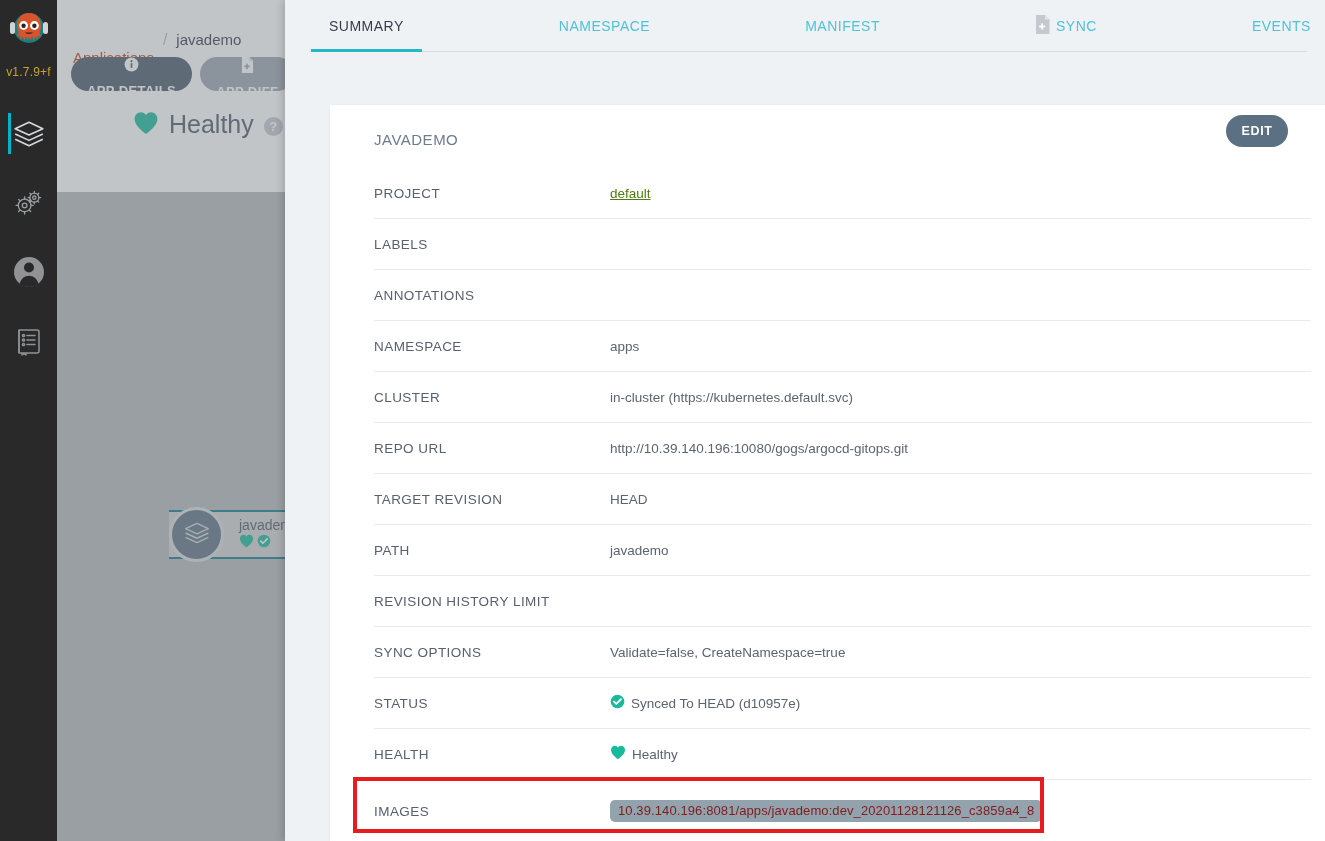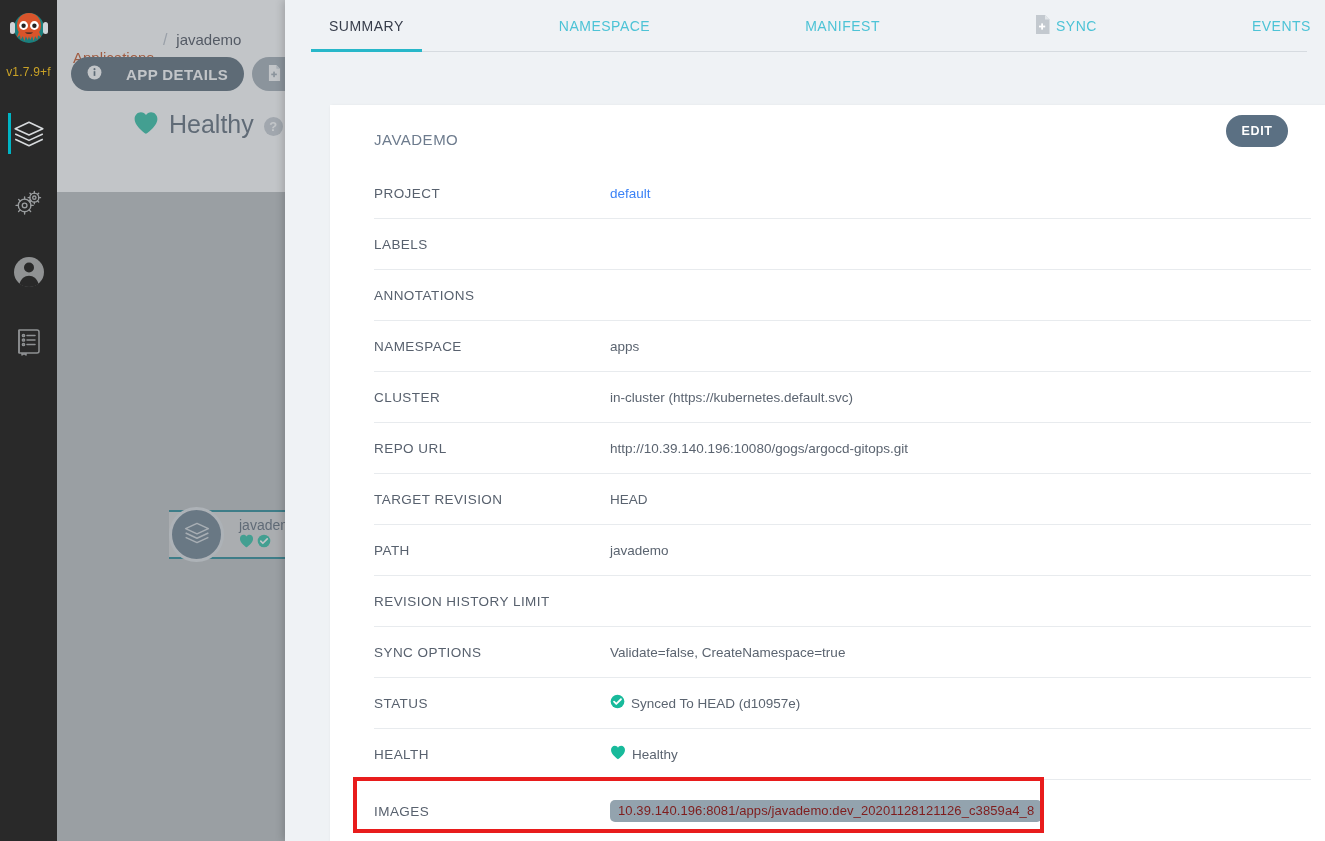--- a/index.html
+++ b/index.html
@@ -45,23 +45,23 @@
     font-size: 15px; color: #363c4a;
     display: flex; align-items: center; gap: 9px;
   }
   .bg-breadcrumb .crumb-link { color: #c2410c; margin-top: 36px; }
   .bg-breadcrumb .crumb-sep { color: #b5bcc6; font-size: 16px; }
   .bg-breadcrumb .crumb-cur { color: #363c4a; }
 
   .bg-toolbar { position: absolute; left: 14px; top: 57px; display: flex; gap: 8px; }
   .tb-btn {
     height: 34px; border-radius: 17px; padding: 0 16px;
-    display: flex; align-items: center; gap: 24px;
-    font-size: 15px; font-weight: bold; letter-spacing: 0.4px;
-    color: #ffffff; white-space: nowrap;
+    display: flex; align-items: center; gap: 8px;
+    font-size: 13px; font-weight: bold; letter-spacing: 0.4px;
+    color: #ffffff; white-space: nowrap; flex-direction: column;
   }
   .tb-btn.primary { background: #4a5c6b; }
   .tb-btn.secondary { background: #9ba6af; }
 
   .bg-health {
     position: absolute; left: 76px; top: 110px;
     display: flex; align-items: center; gap: 10px;
   }
   .bg-health .htext { font-size: 25px; color: #4d5b6b; }
   .help-circle {
@@ -156,21 +156,21 @@
   }
   .row:first-child { border-top: none; }
   .row .k {
     width: 236px; color: #58616e; letter-spacing: 0.45px;
     text-transform: uppercase; flex: none;
   }
   .row .v {
     color: #5b6470; display: flex; align-items: center; gap: 6px;
     font-size: 13.5px;
   }
-  .row .v.link { color: #3b82f6; }
+  .row .v.link { color: #4d7c0f; text-decoration: underline; }
   .chip {
     background: #93a3ae; color: #7f1d1d;
     border-radius: 5px; padding: 3px 8px 4px 8px;
     font-size: 13px; letter-spacing: 0.1px; white-space: nowrap;
   }
   .row.images { height: 62px; border-bottom: none; }
 
   .heart { display: inline-block; }
   .check { display: inline-block; }
 

